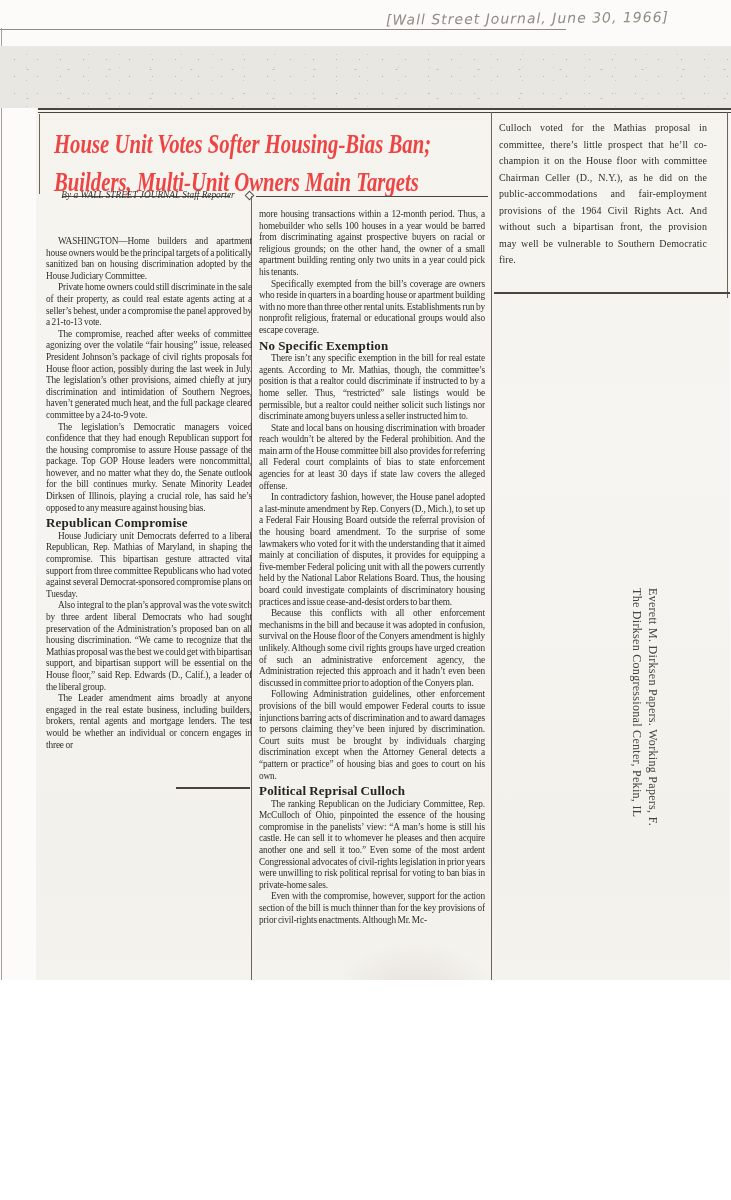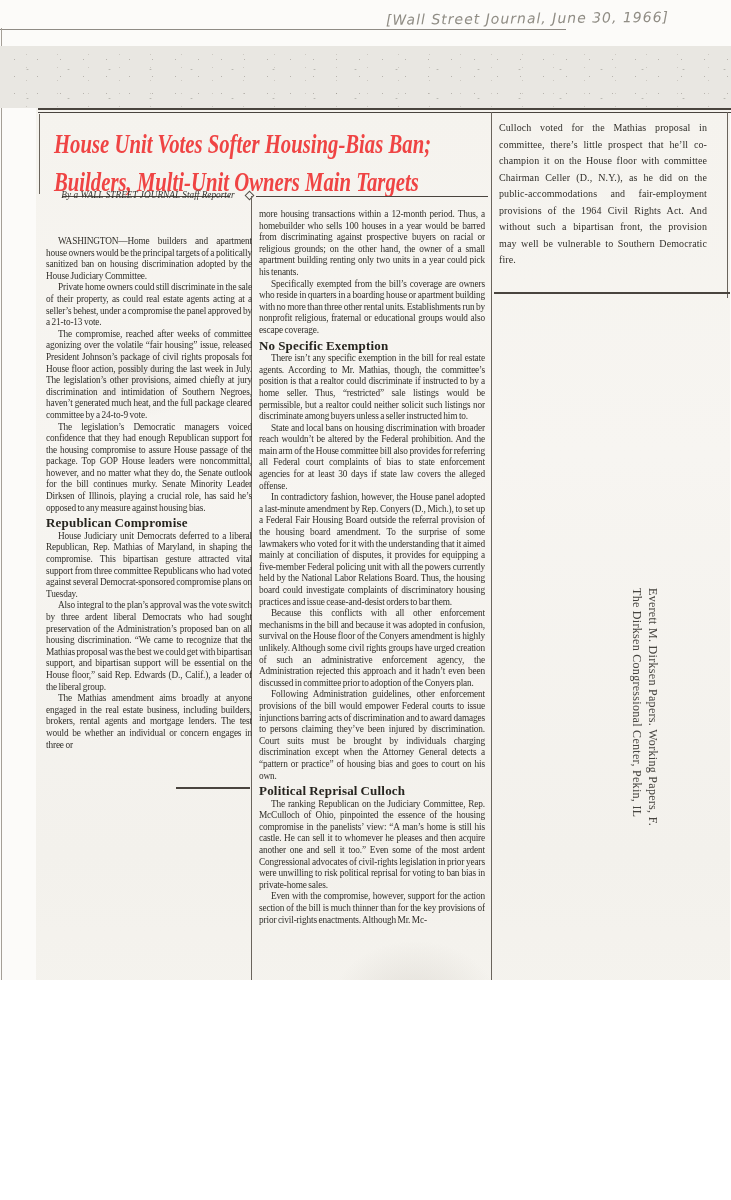--- a/index.html
+++ b/index.html
@@ -92,21 +92,21 @@
   <div class="rule-v" style="left:727px;top:112px;width:1px;height:186px;"></div>
 
   <div class="col" id="col1">
     <p>WASHINGTON—Home builders and apartment house owners would be the principal targets of a politically sanitized ban on housing discrimination adopted by the House Judiciary Committee.</p>
     <p>Private home owners could still discriminate in the sale of their property, as could real estate agents acting at a seller’s behest, under a compromise the panel approved by a 21-to-13 vote.</p>
     <p>The compromise, reached after weeks of committee agonizing over the volatile “fair housing” issue, released President Johnson’s package of civil rights proposals for House floor action, possibly during the last week in July. The legislation’s other provisions, aimed chiefly at jury discrimination and intimidation of Southern Negroes, haven’t generated much heat, and the full package cleared committee by a 24-to-9 vote.</p>
     <p>The legislation’s Democratic managers voiced confidence that they had enough Republican support for the housing compromise to assure House passage of the package. Top GOP House leaders were noncommittal, however, and no matter what they do, the Senate outlook for the bill continues murky. Senate Minority Leader Dirksen of Illinois, playing a crucial role, has said he’s opposed to any measure against housing bias.</p>
     <h3>Republican Compromise</h3>
     <p>House Judiciary unit Democrats deferred to a liberal Republican, Rep. Mathias of Maryland, in shaping the compromise. This bipartisan gesture attracted vital support from three committee Republicans who had voted against several Democrat-sponsored compromise plans on Tuesday.</p>
     <p>Also integral to the plan’s approval was the vote switch by three ardent liberal Democrats who had sought preservation of the Administration’s proposed ban on all housing discrimination. “We came to recognize that the Mathias proposal was the best we could get with bipartisan support, and bipartisan support will be essential on the House floor,” said Rep. Edwards (D., Calif.), a leader of the liberal group.</p>
-    <p>The Mathias amendment aims broadly at anyone engaged in the real estate business, including builders, brokers, rental agents and mortgage lenders. The test would be whether an individual or concern engages in three or</p>
+    <p>The Leader amendment aims broadly at anyone engaged in the real estate business, including builders, brokers, rental agents and mortgage lenders. The test would be whether an individual or concern engages in three or</p>
   </div>
   <div class="rule-h" style="left:176px;top:787px;width:74px;height:2px;"></div>
 
   <div class="col" id="col2">
     <p class="no-indent">more housing transactions within a 12-month period. Thus, a homebuilder who sells 100 houses in a year would be barred from discriminating against prospective buyers on racial or religious grounds; on the other hand, the owner of a small apartment building renting only two units in a year could pick his tenants.</p>
     <p>Specifically exempted from the bill’s coverage are owners who reside in quarters in a boarding house or apartment building with no more than three other rental units. Establishments run by nonprofit religious, fraternal or educational groups would also escape coverage.</p>
     <h3>No Specific Exemption</h3>
     <p>There isn’t any specific exemption in the bill for real estate agents. According to Mr. Mathias, though, the committee’s position is that a realtor could discriminate if instructed to by a home seller. Thus, “restricted” sale listings would be permissible, but a realtor could neither solicit such listings nor discriminate among buyers unless a seller instructed him to.</p>
     <p>State and local bans on housing discrimination with broader reach wouldn’t be altered by the Federal prohibition. And the main arm of the House committee bill also provides for referring all Federal court complaints of bias to state enforcement agencies for at least 30 days if state law covers the alleged offense.</p>
     <p>In contradictory fashion, however, the House panel adopted a last-minute amendment by Rep. Conyers (D., Mich.), to set up a Federal Fair Housing Board outside the referral provision of the housing board amendment. To the surprise of some lawmakers who voted for it with the understanding that it aimed mainly at conciliation of disputes, it provides for equipping a five-member Federal policing unit with all the powers currently held by the National Labor Relations Board. Thus, the housing board could investigate complaints of discriminatory housing practices and issue cease-and-desist orders to bar them.</p>

